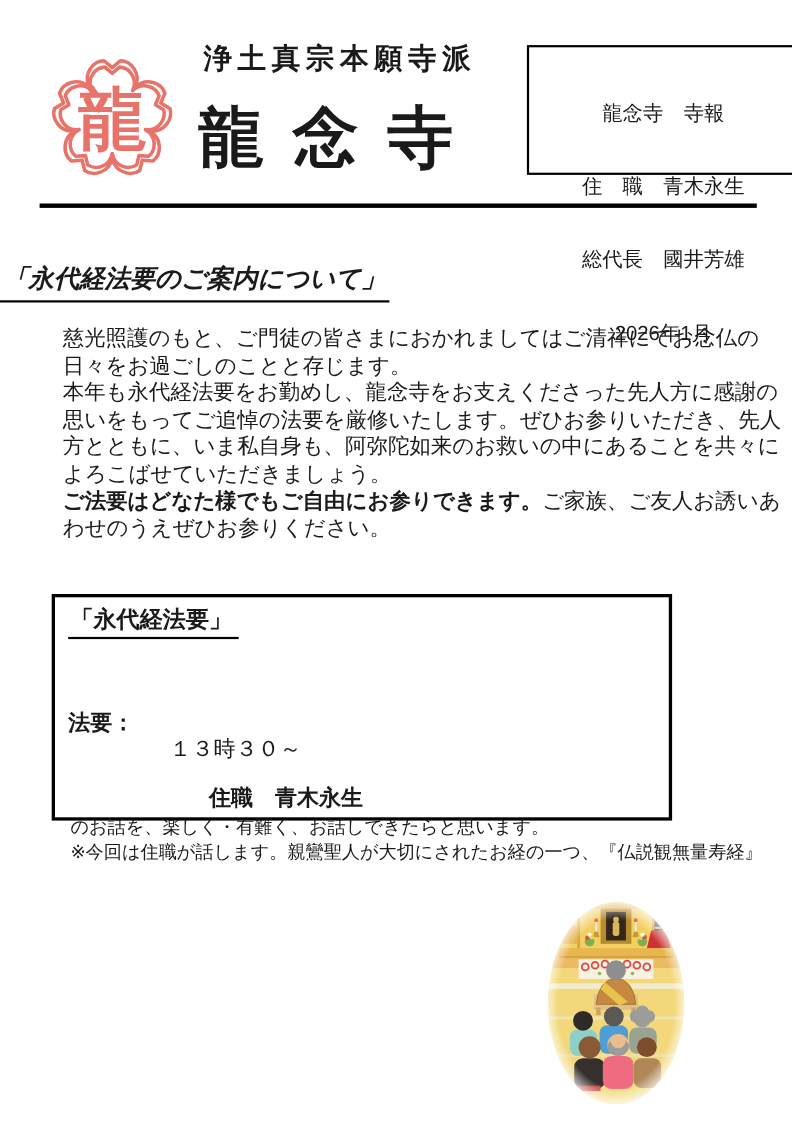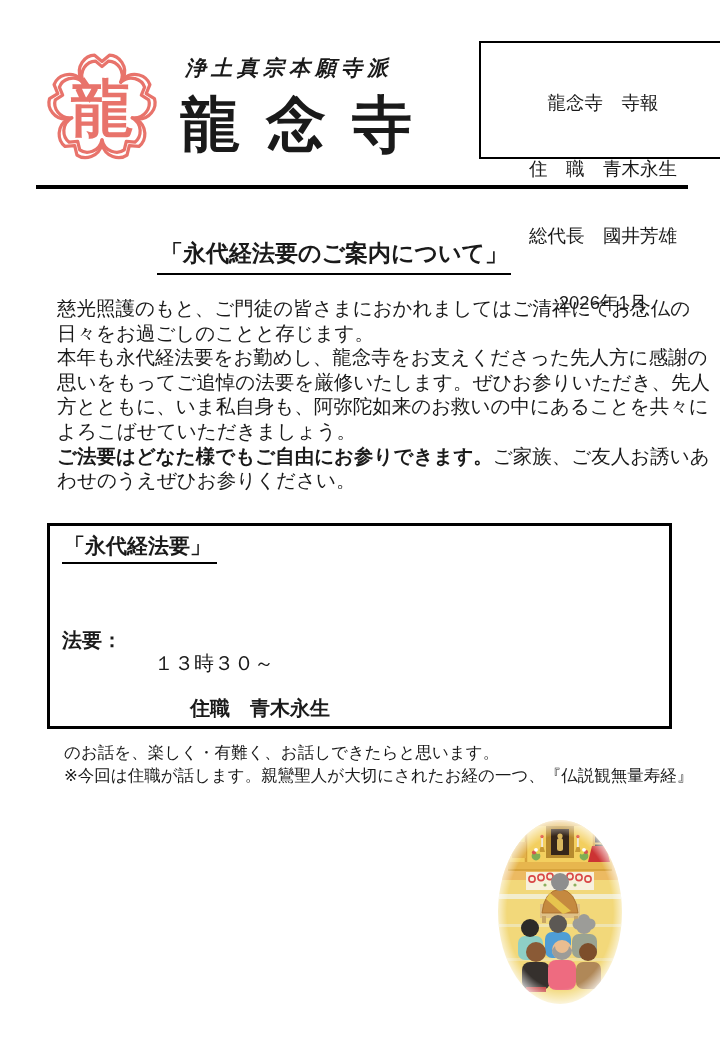--- a/index.html
+++ b/index.html
@@ -6,54 +6,54 @@
   html,body { background:#888; }
   .page {
     position:relative; width:720px; height:1040px; background:#ffffff;
     margin:0 auto; overflow:hidden;
     font-family:"Liberation Sans","DejaVu Sans",sans-serif;
     color:#1a1a1a;
   }
   
   .logo { position:absolute; left:37px; top:42px; width:130px; height:132px; }
   .denomination {
-    position:absolute; left:185px; top:54px;
+    position:absolute; left:185px; top:36px;
     font-family:"Liberation Serif","DejaVu Serif",serif;
-    font-size:21px; letter-spacing:5px; font-weight:600; white-space:nowrap;font-style:italic;
+    font-size:26px; letter-spacing:5px; font-weight:600; white-space:nowrap;
   }
   .temple-name {
     position:absolute; left:180px; top:86px;
     font-family:"Liberation Serif","DejaVu Serif",serif;
     font-size:60px; letter-spacing:26px; font-weight:600; line-height:1.3;
     white-space:nowrap;
   }
   .info-box {
     position:absolute; left:479px; top:41px; width:248px; height:118px;
     border:2px solid #000; text-align:center; padding-top:4px;
     font-size:18.5px; line-height:22.3px; white-space:pre;
   }
   .header-rule {
     position:absolute; left:36px; top:185px; width:652px; height:4px;
     background:#000;
   }
   
-  .page-title-wrap { position:absolute; left:0; top:238px; width:668px; text-align:center; }
+  .page-title-wrap { position:absolute; left:0; top:238px; width:668px; text-align:left;font-style:italic; }
   .page-title {
     display:inline-block; font-size:23px; font-weight:bold;
     border-bottom:2px solid #000; padding:0 3px 4px 3px; white-space:nowrap;
   }
   .body-text {
     position:absolute; left:57px; top:296px; width:630px;
     font-size:19.5px; line-height:24.6px;
   }
   .body-line { white-space:pre; }
   .emph { font-weight:bold; }
   
   .event-box {
-    position:absolute; left:47px; top:523px; width:625px; height:206px;
+    position:absolute; left:47px; top:540px; width:564px; height:206px;
     border:3px solid #000;
   }
   .event-title {
     position:absolute; left:12px; top:6px; display:inline-block;
     font-size:21px; font-weight:bold; border-bottom:2px solid #000;
     padding:0 6px 2px 2px; white-space:nowrap;
   }
   .event-row { position:absolute; left:0; width:100%; font-size:20px; white-space:pre; }
   .event-row.r1 { top:78px; }
   .event-row.r2 { top:135px; }

